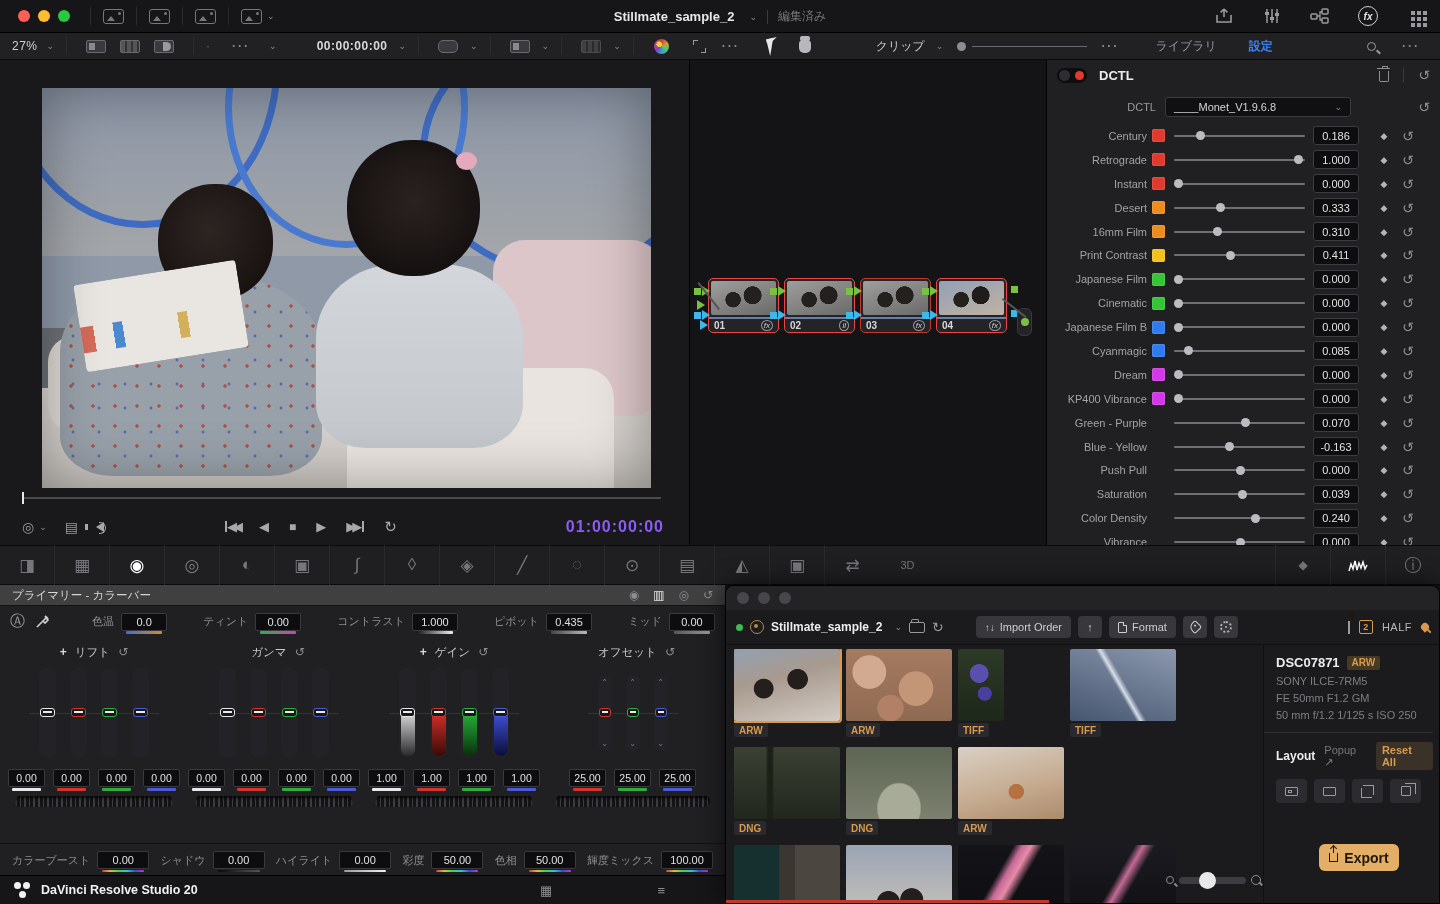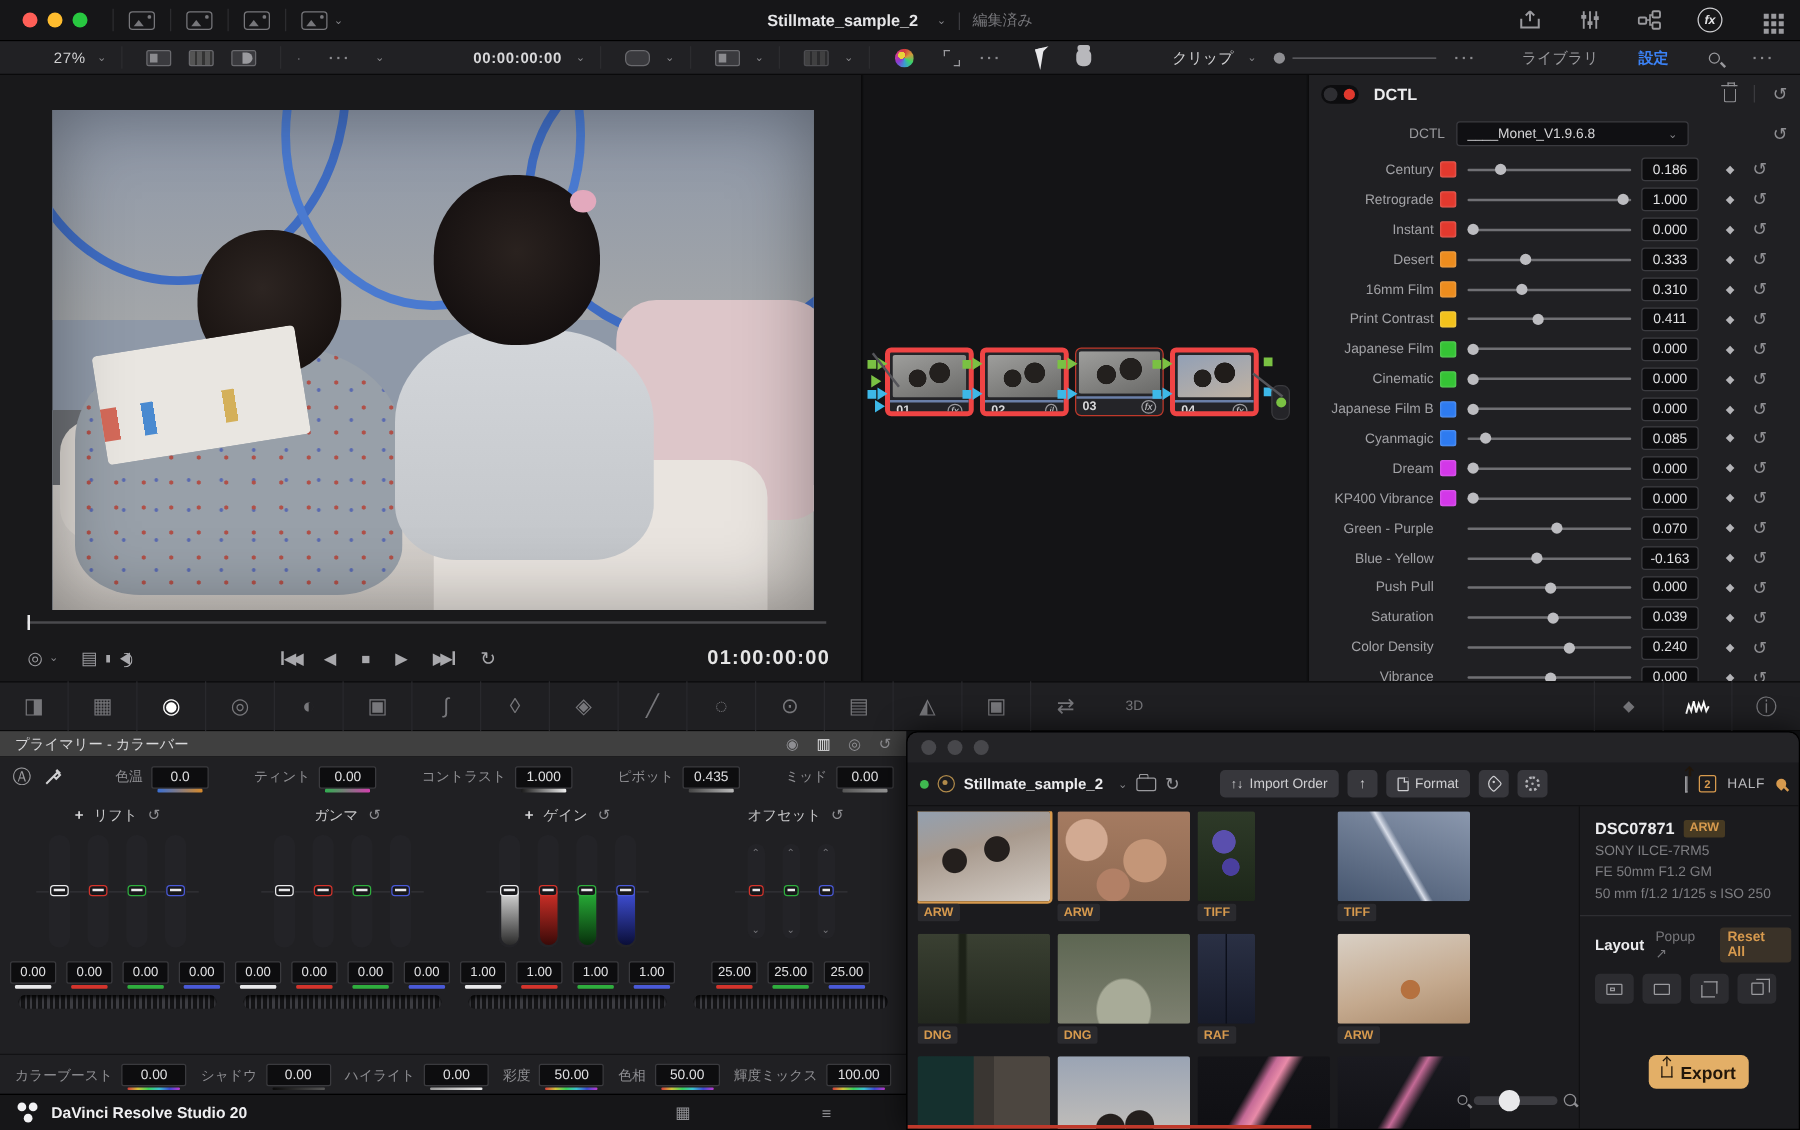--- a/index.html
+++ b/index.html
@@ -28,21 +28,21 @@
     box-shadow:6px 0 #9a9a9e,12px 0 #9a9a9e,0 6px #9a9a9e,6px 6px #9a9a9e,12px 6px #9a9a9e,0 12px #9a9a9e,6px 12px #9a9a9e,12px 12px #9a9a9e; margin:-6px 0 0 -6px;}
   svg { display:block; }
   
   #toolbar2 { position:absolute; left:0; top:33px; width:1440px; height:27px; background:#212124;
     border-bottom:1px solid #0a0a0b; display:flex; align-items:center; font-size:12px; }
   #toolbar2 .seg { display:flex; align-items:center; height:100%; }
   .mini-ic { width:20px; height:13px; border:1px solid #6a6a6e; border-radius:2px; margin:0 7px; position:relative; background:#3a3a3e;}
   .mini-ic.b::after{content:"";position:absolute;left:2px;top:2px;bottom:2px;width:6px;background:#8a8a8e;}
   .mini-ic.gr{background:repeating-linear-gradient(90deg,#555 0 4px,#333 4px 6px);}
   .mini-ic.sp::after{content:"";position:absolute;right:2px;top:1px;bottom:1px;width:8px;background:#9a9a9e;border-radius:0 6px 6px 0;}
-  .tc { color:#d8d8da; font-weight:bold; letter-spacing:.5px;margin-left:31px; }
+  .tc { color:#d8d8da; font-weight:bold; letter-spacing:.5px; }
   .dots3 { color:#8a8a8e; letter-spacing:2px; font-weight:bold; }
   .sparkle { width:15px; height:15px; border-radius:50%;
     background:radial-gradient(circle at 35% 35%, #e8d23a 0 20%, transparent 21%),
       conic-gradient(#d23a3a,#d2993a,#3ad26a,#3a9ad2,#8a3ad2,#d23a8a,#d23a3a); }
   .expand-ic{width:13px;height:13px;position:relative;}
   .expand-ic::before,.expand-ic::after{content:"";position:absolute;width:4px;height:4px;border:1.5px solid #9a9a9e;}
   .expand-ic::before{left:0;top:0;border-right:none;border-bottom:none;box-shadow:9px 9px 0 -1.5px #00000000;}
   .expand-ic::after{right:0;bottom:0;border-left:none;border-top:none;}
   .tab { color:#9a9a9e; font-size:12px; padding:0 4px; position:relative; }
   .tab.active { color:#3b82f6; font-weight:bold; }
@@ -71,27 +71,27 @@
   .cushion{position:absolute;left:1%;bottom:14%;width:34%;height:24%;border-radius:26px;background:#dfdad5;}
   .blanket{position:absolute;right:-2%;top:38%;width:28%;height:44%;border-radius:32px;background:#ddc6c9;}
   .fuzzy{position:absolute;right:6%;bottom:0;width:44%;height:30%;border-radius:30px 30px 0 0;background:#e9e4df;}
   #scrub { position:absolute; left:22px; right:28px; top:437px; height:2px; background:#4a4a4e; }
   #playhead { position:absolute; left:22px; top:432px; width:2px; height:12px; background:#e8e8ea; }
   #transport { position:absolute; left:0; right:0; top:448px; height:37px; display:flex; align-items:center; color:#9a9a9e;}
   .tr-ic { margin:0 9px; font-size:14px; color:#9a9a9e; display:flex; align-items:center;}
   #tr-center { position:absolute; left:225px; display:flex; align-items:center; gap:20px; font-size:13px; color:#a8a8ac;}
   .skipbar{display:flex;align-items:center;gap:0;}
   .skipbar .bar{width:2px;height:11px;background:#a8a8ac;}
-  #tr-tc { position:absolute; right:25px; font-size:16px; font-weight:bold; color:#e5e5e5; letter-spacing:1px;}
+  #tr-tc { position:absolute; right:25px; font-size:16px; font-weight:bold; color:#8b5cf6; letter-spacing:1px;}
   .spk{width:0;height:0;border-top:5px solid transparent;border-bottom:5px solid transparent;border-right:8px solid #a8a8ac;position:relative;}
   .spk::before{content:"";position:absolute;right:8px;top:-3px;width:3px;height:6px;background:#a8a8ac;}
   .spk::after{content:"";position:absolute;left:3px;top:-5px;width:6px;height:10px;border:1.6px solid #a8a8ac;border-left:none;border-radius:0 7px 7px 0;}
   
   #node-pane { position:absolute; left:691px; top:0; width:354px; height:485px; background:#141416; }
-  .node { position:absolute; width:71px; height:55px; background:#242428; border:4px solid #ef4444; border-radius:5px; overflow:hidden;}
+  .node { position:absolute; width:71px; height:55px; background:#242428; border:1px solid #ef4444; border-radius:5px; overflow:hidden;}
   .node.sel { border:1.6px solid #c0392b; }
   .nthumb { height:34px; margin:2px; border-radius:2px; background:linear-gradient(150deg,#9a9a9a,#62625f);
     background-image:radial-gradient(circle at 34% 55%, #23201e 0 16%, transparent 17%),radial-gradient(circle at 64% 42%, #23201e 0 19%, transparent 20%),linear-gradient(160deg,#9e9e9c,#6a6a68);}
   .nthumb.col { background-image:radial-gradient(circle at 34% 55%, #23201e 0 16%, transparent 17%),radial-gradient(circle at 64% 42%, #201c1a 0 19%, transparent 20%),linear-gradient(160deg,#92a0b6,#c0b2a2);}
   .nbar { height:15px; display:flex; align-items:center; padding:0 5px; gap:5px; border-top:2px solid #6a7fa8;}
   .nbar .nid { color:#d8d8da; font-size:10px; font-weight:bold;}
   .nbar .nic { margin-left:auto; color:#cfcfd2; font-size:8px; border:1px solid #9a9a9e; border-radius:50%; padding:0 2px; font-style:italic;}
   .conn { position:absolute; font-size:9px; line-height:9px; }
   .conn .sq{display:inline-block;width:7px;height:7px;margin-right:1px;}
   .conn .tri{display:inline-block;width:0;height:0;border-top:5px solid transparent;border-bottom:5px solid transparent;border-left:8px solid currentColor;vertical-align:-1px;}
@@ -1001,24 +1001,20 @@
         <div class="trow">
           <div class="tcell">
             <div class="thumb th4"></div>
             <span class="tlabel">DNG</span>
           </div>
           <div class="tcell">
             <div class="thumb th5"></div>
             <span class="tlabel">DNG</span>
           </div>
           <div class="tcell">
-            <div class="thumb th6 portrait"></div>
-            <span class="tlabel">RAF</span>
-          </div>
-          <div class="tcell">
             <div class="thumb th7"></div>
             <span class="tlabel">ARW</span>
           </div>
         </div>
         <div class="trow">
           <div class="tcell">
             <div class="thumb pr0"></div>
           </div>
           <div class="tcell">
             <div class="thumb pr1"></div>

